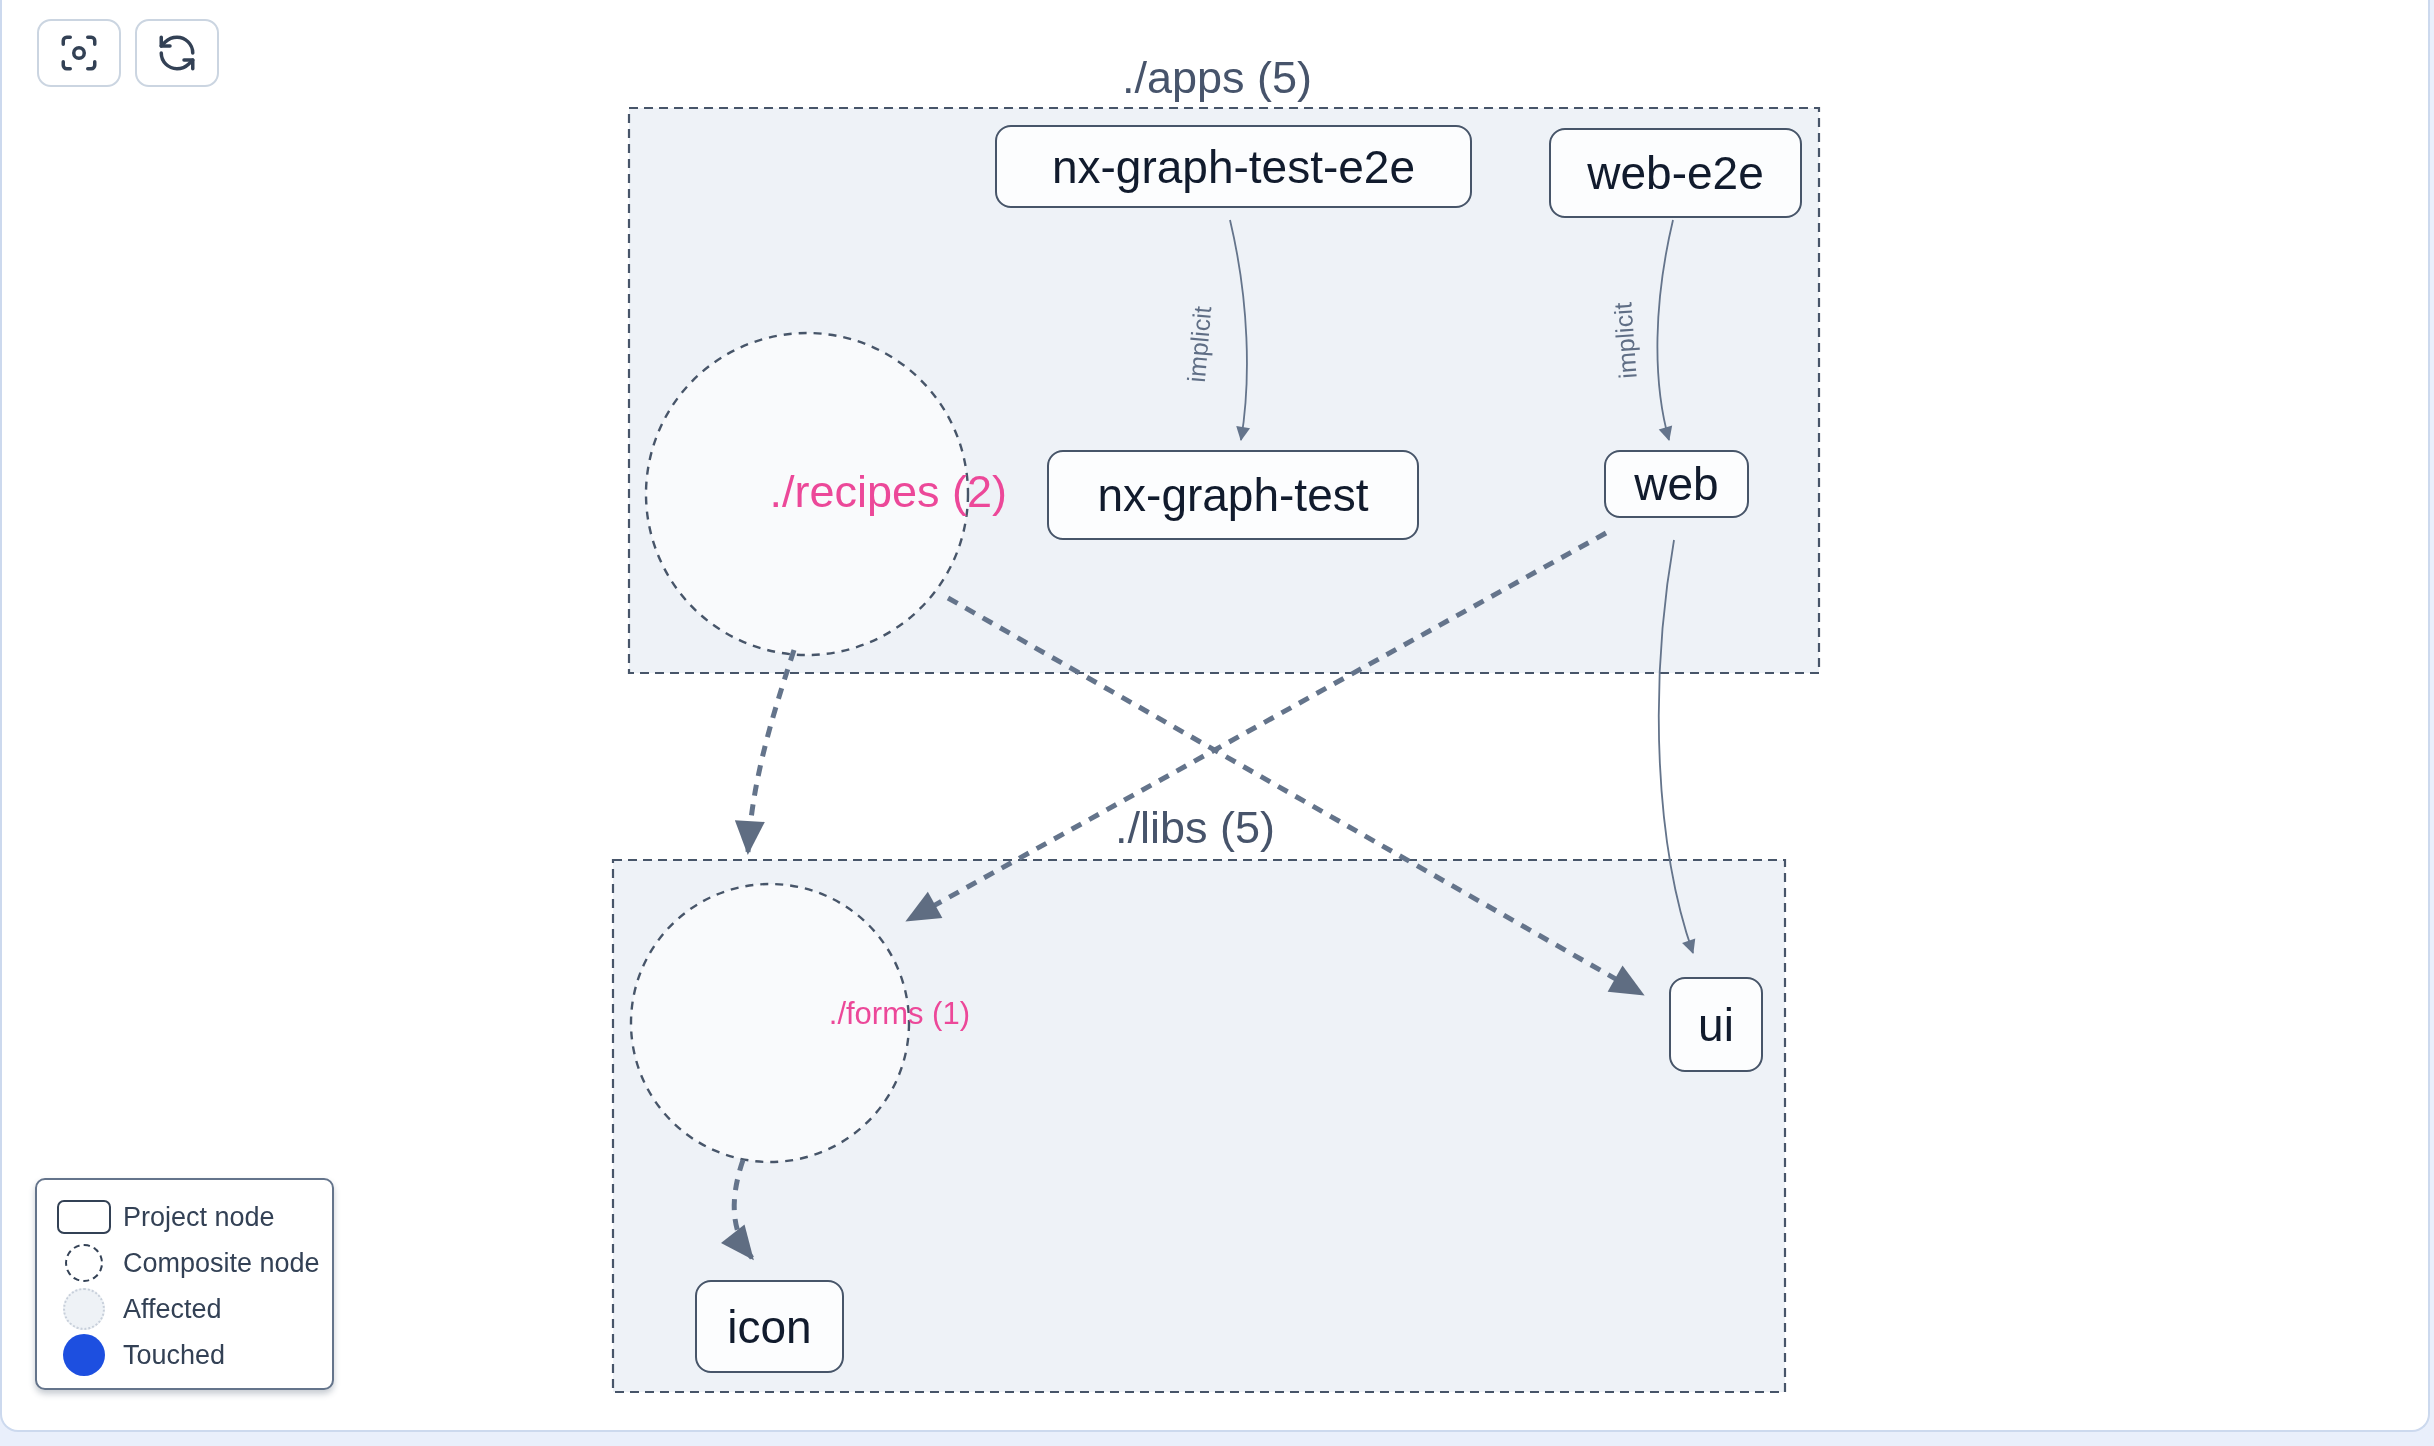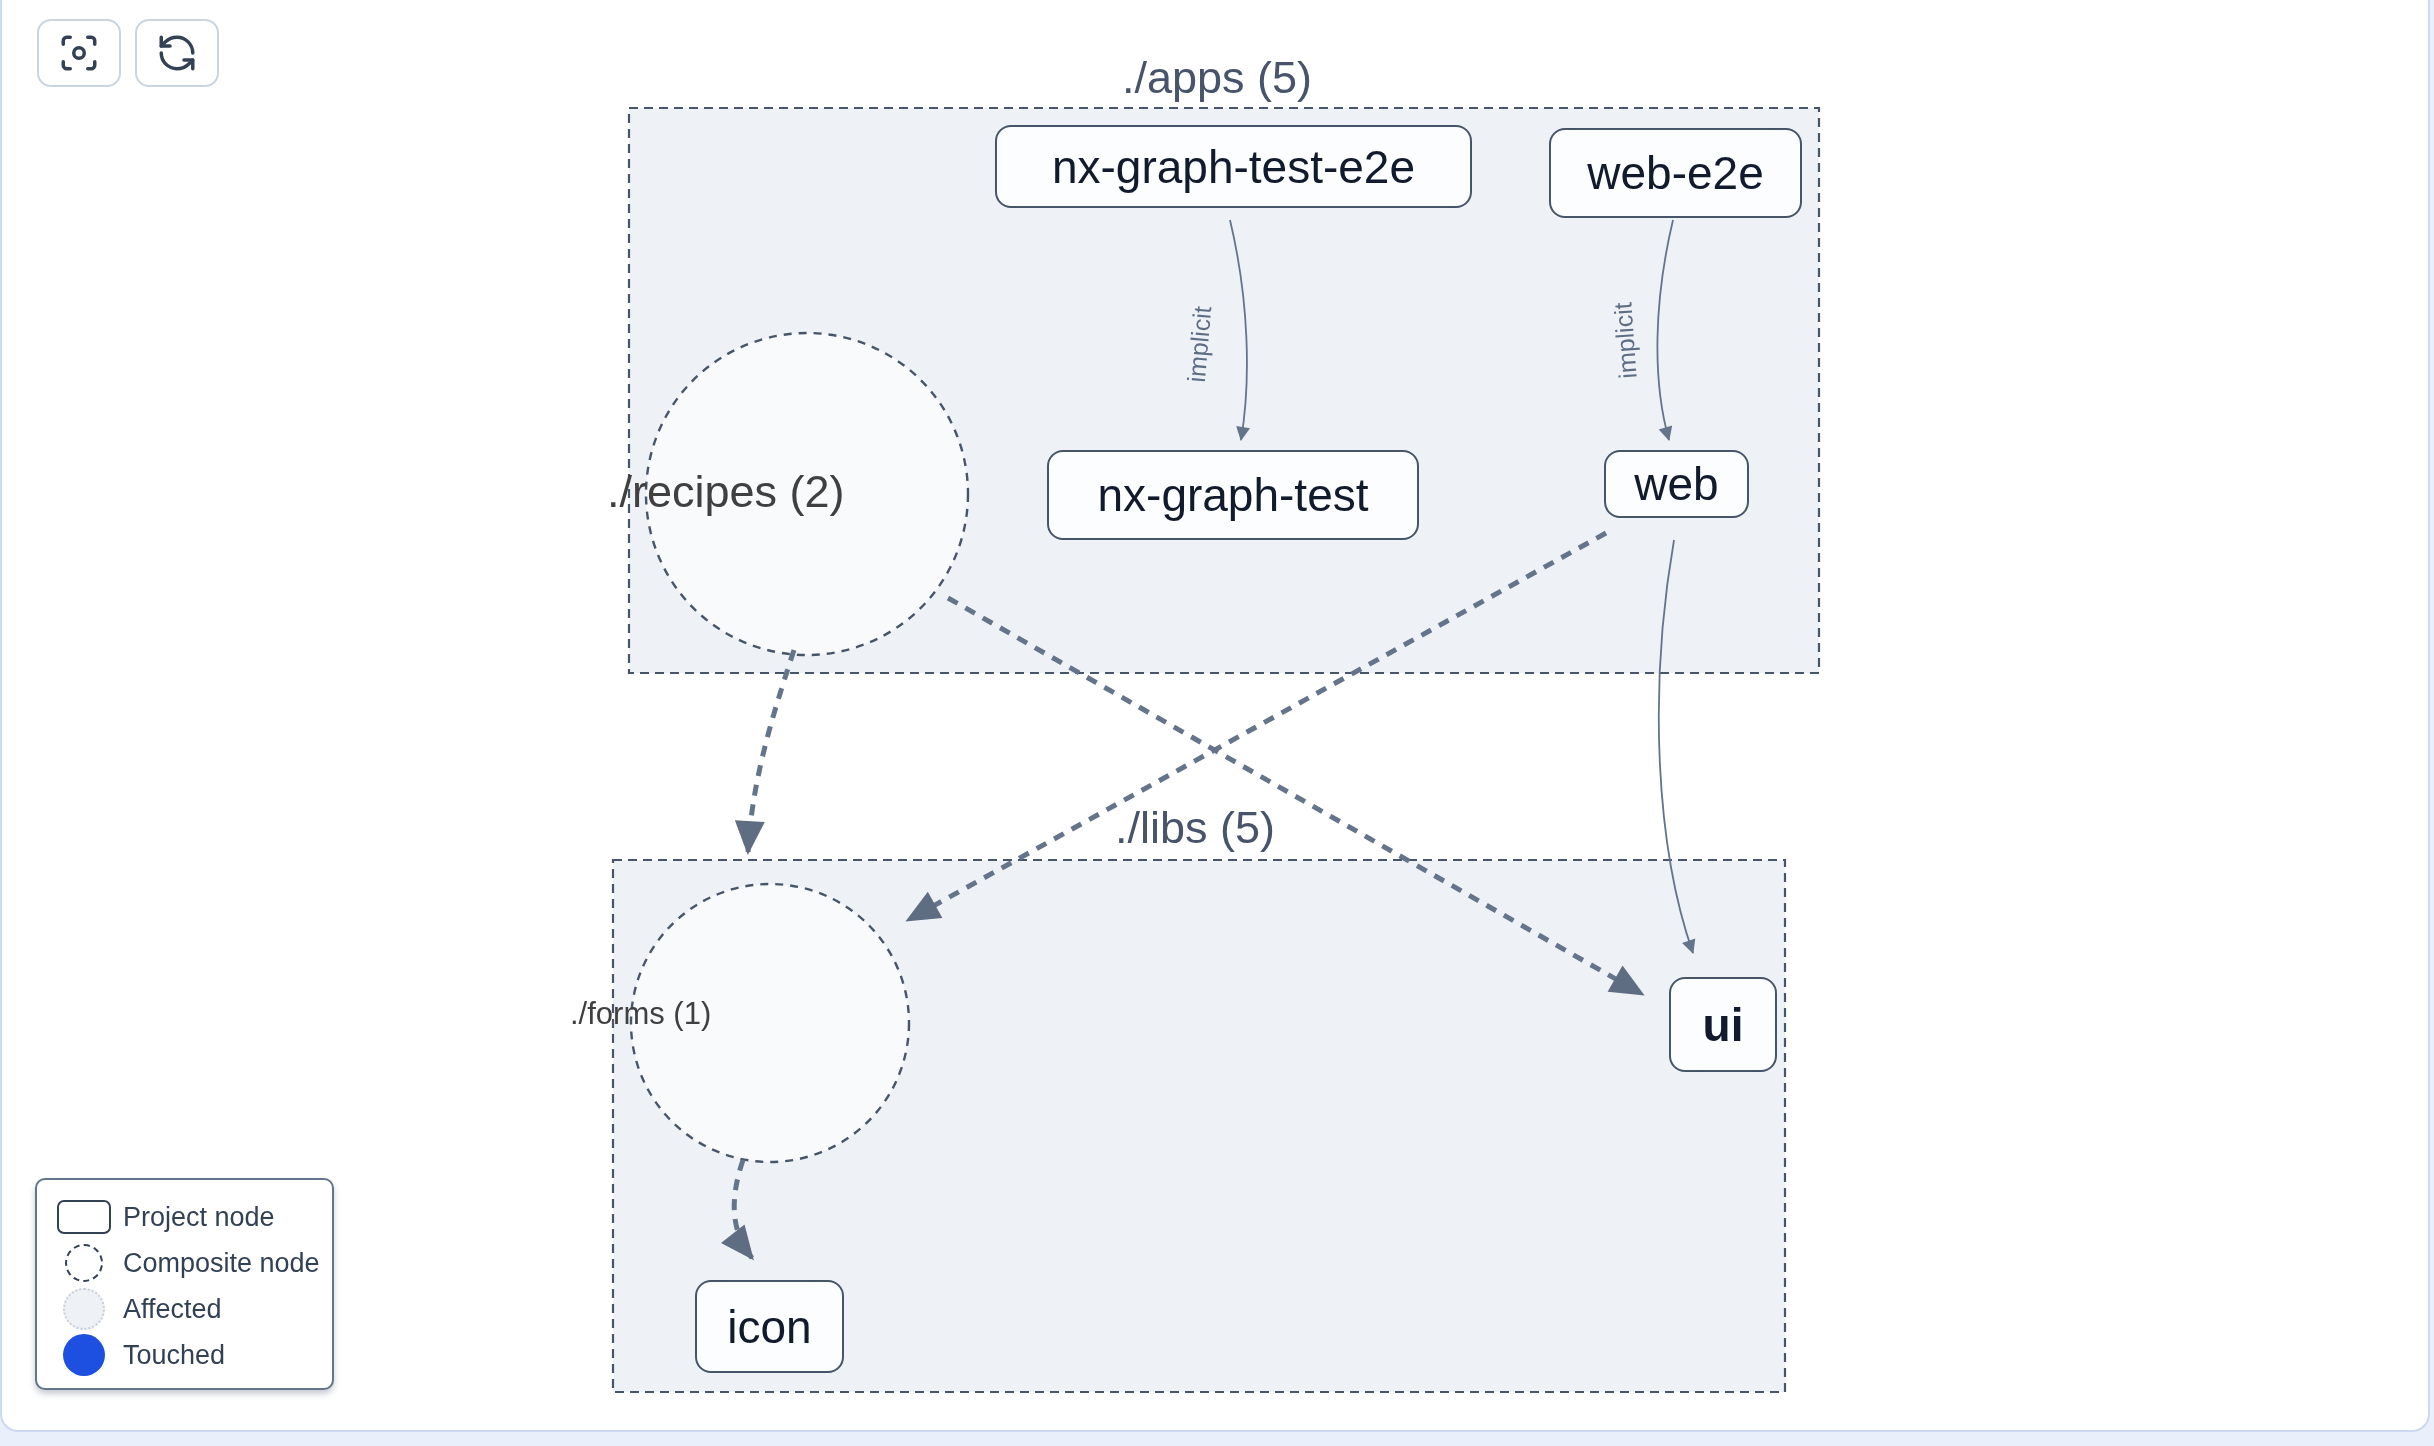--- a/index.html
+++ b/index.html
@@ -40,26 +40,26 @@
   .node {
     position: absolute; display: flex; align-items: center; justify-content: center;
     background: #fcfdfe; border: 2px solid #475569; border-radius: 16px;
     font-size: 46px; color: #111b2d; z-index: 3; box-sizing: border-box;
     cursor: pointer; white-space: nowrap;
   }
   .n-nxgte2e { left: 993px; top: 125px;  width: 477px; height: 83px; }
   .n-webe2e  { left: 1547px; top: 128px; width: 253px; height: 90px; }
   .n-nxgt    { left: 1045px; top: 450px; width: 372px; height: 90px; text-align: center; }
   .n-web     { left: 1602px; top: 450px; width: 145px; height: 68px; }
-  .n-ui      { left: 1667px; top: 977px; width: 108px;  height: 95px; font-weight: bold; }
+  .n-ui      { left: 1667px; top: 977px; width: 94px;  height: 95px; }
   .n-icon    { left: 693px; top: 1280px; width: 149px; height: 93px; }
 
   .circle-label {
-    position: absolute; width: 400px; text-align: left;
-    color: #404040; z-index: 3; cursor: pointer; white-space: nowrap;
+    position: absolute; width: 400px; text-align: right;
+    color: #ec4899; z-index: 3; cursor: pointer; white-space: nowrap;
   }
   .recipes-label { left: 605px; top: 466px; font-size: 45px; }
   .forms-label   { left: 568px; top: 996px; font-size: 31px; }
 
   .toolbar { position: absolute; left: 35px; top: 39px; display: flex; gap: 14px; z-index: 5; }
   .tool-btn {
     width: 84px; height: 68px; background: #ffffff;
     border: 2px solid #cbd5e1; border-radius: 14px;
     display: flex; align-items: center; justify-content: center;
     box-sizing: border-box; cursor: pointer; padding: 0;

